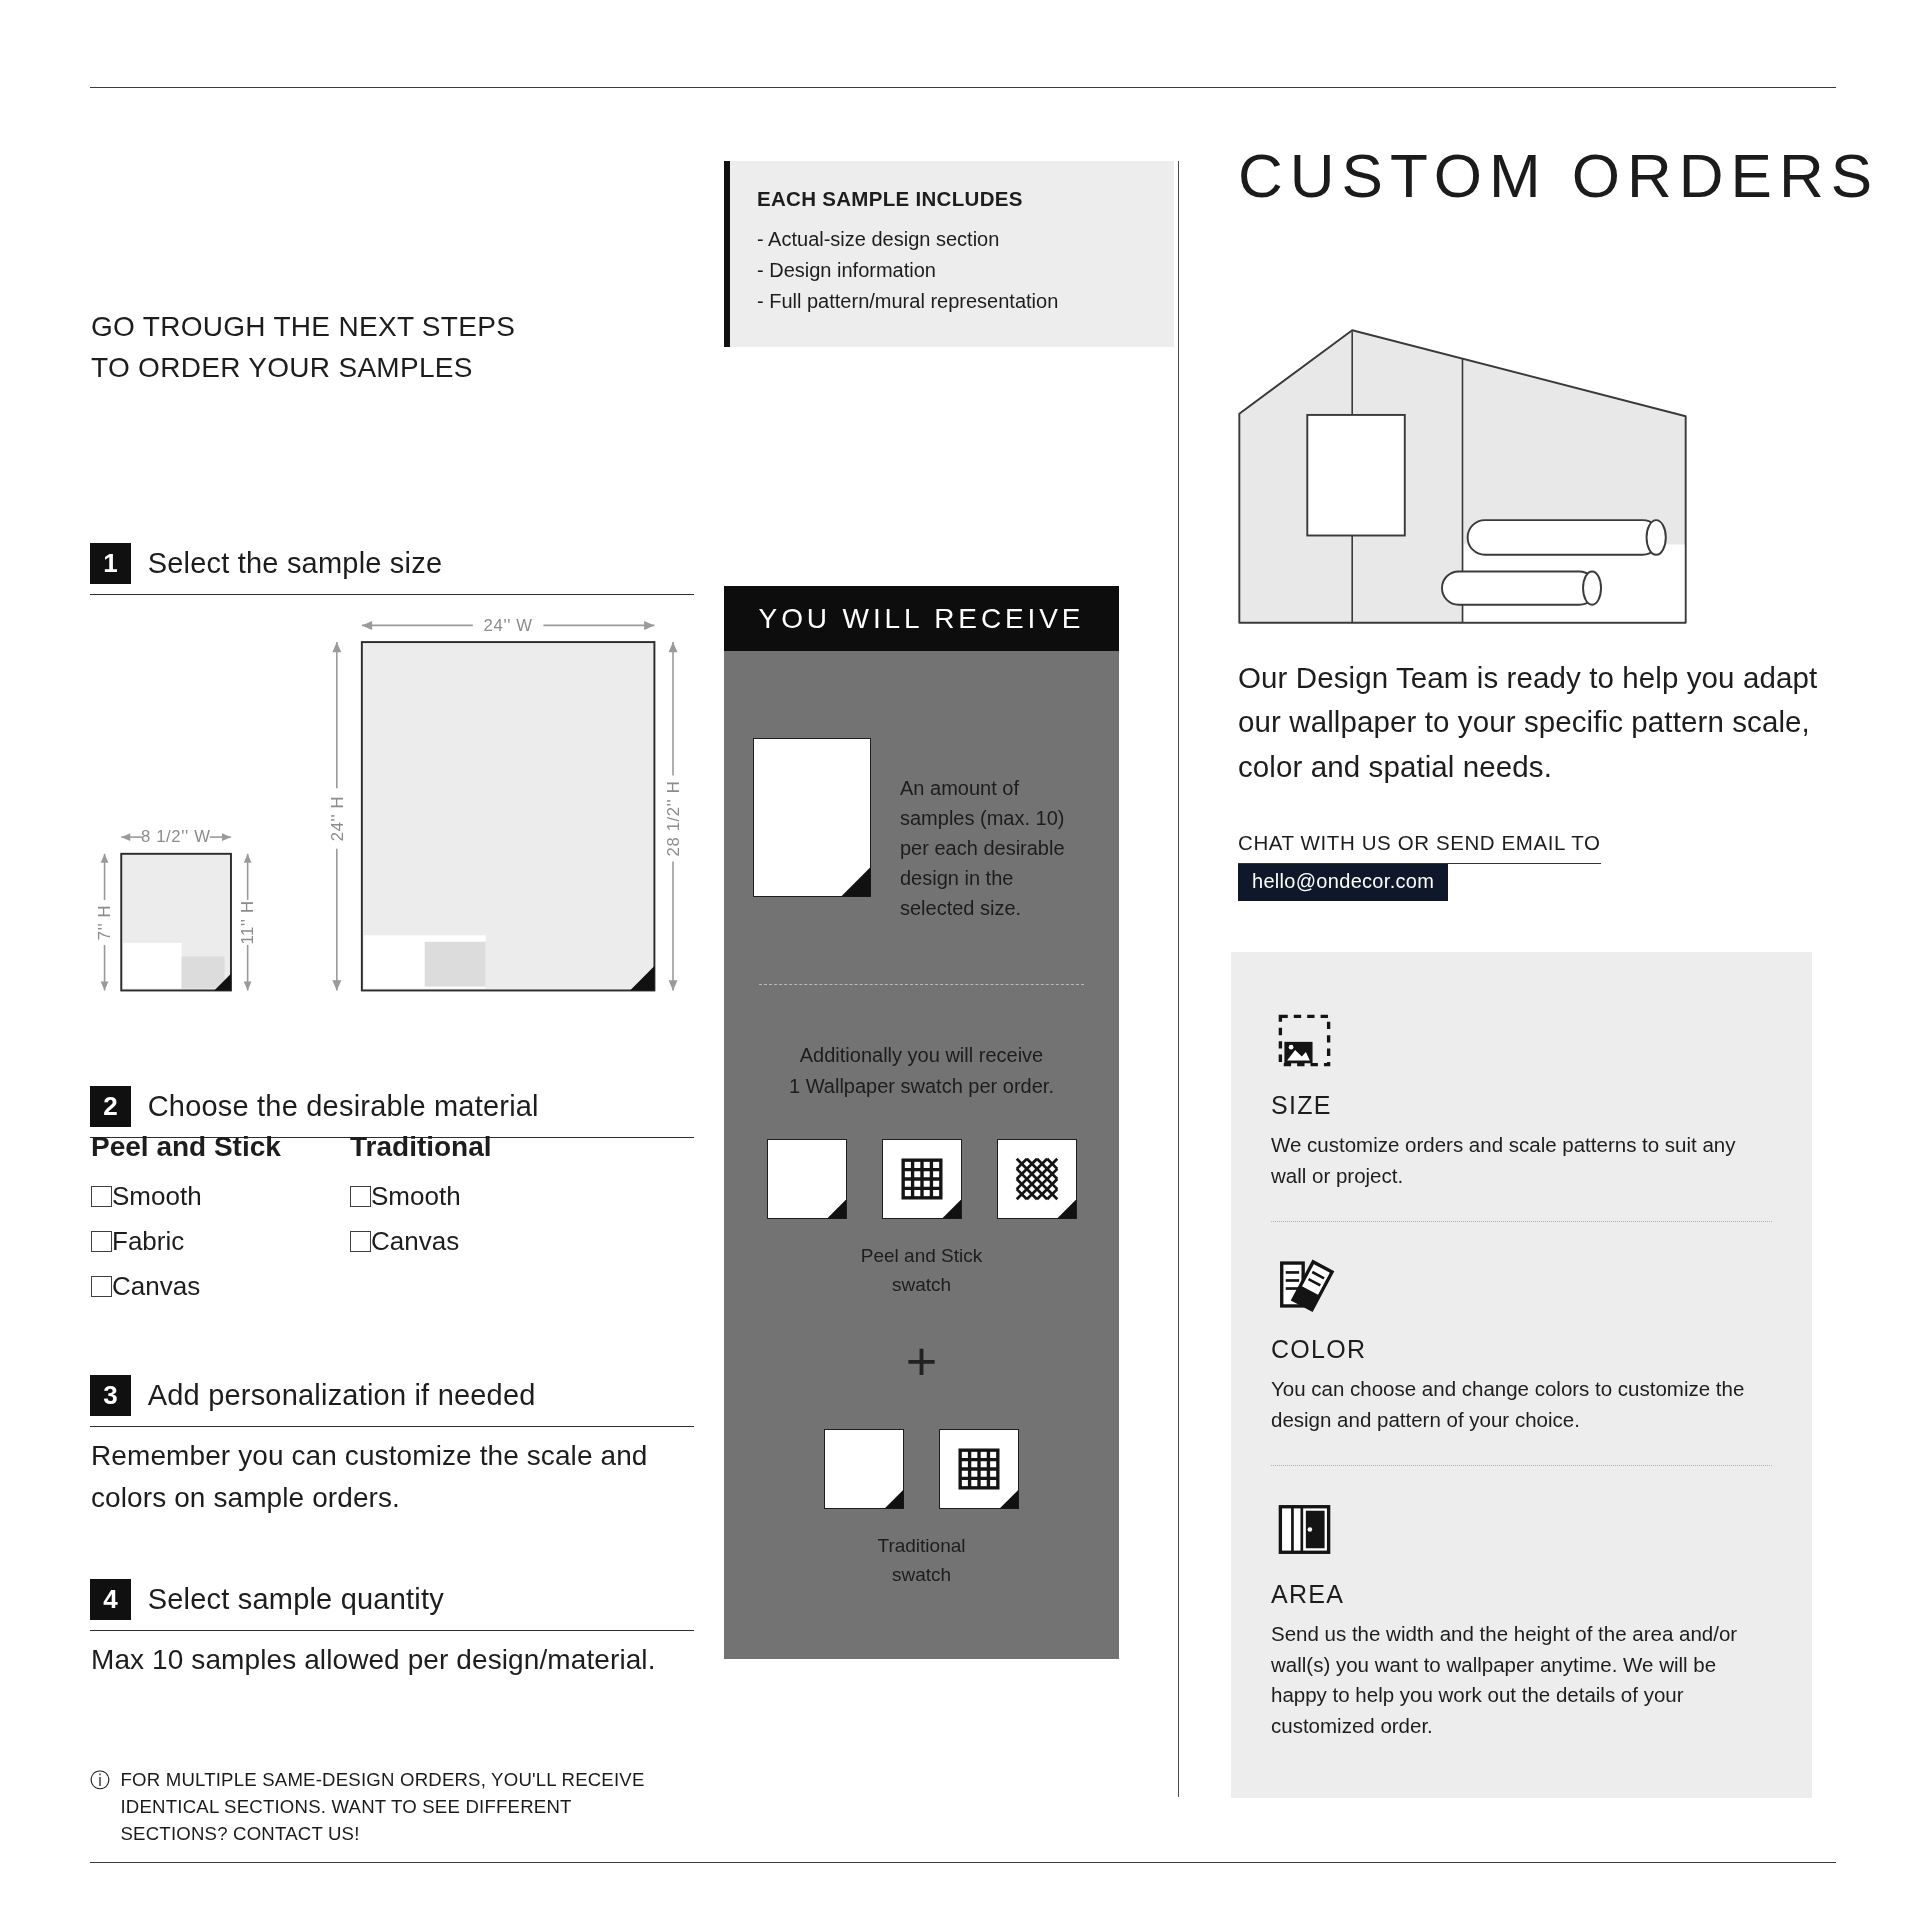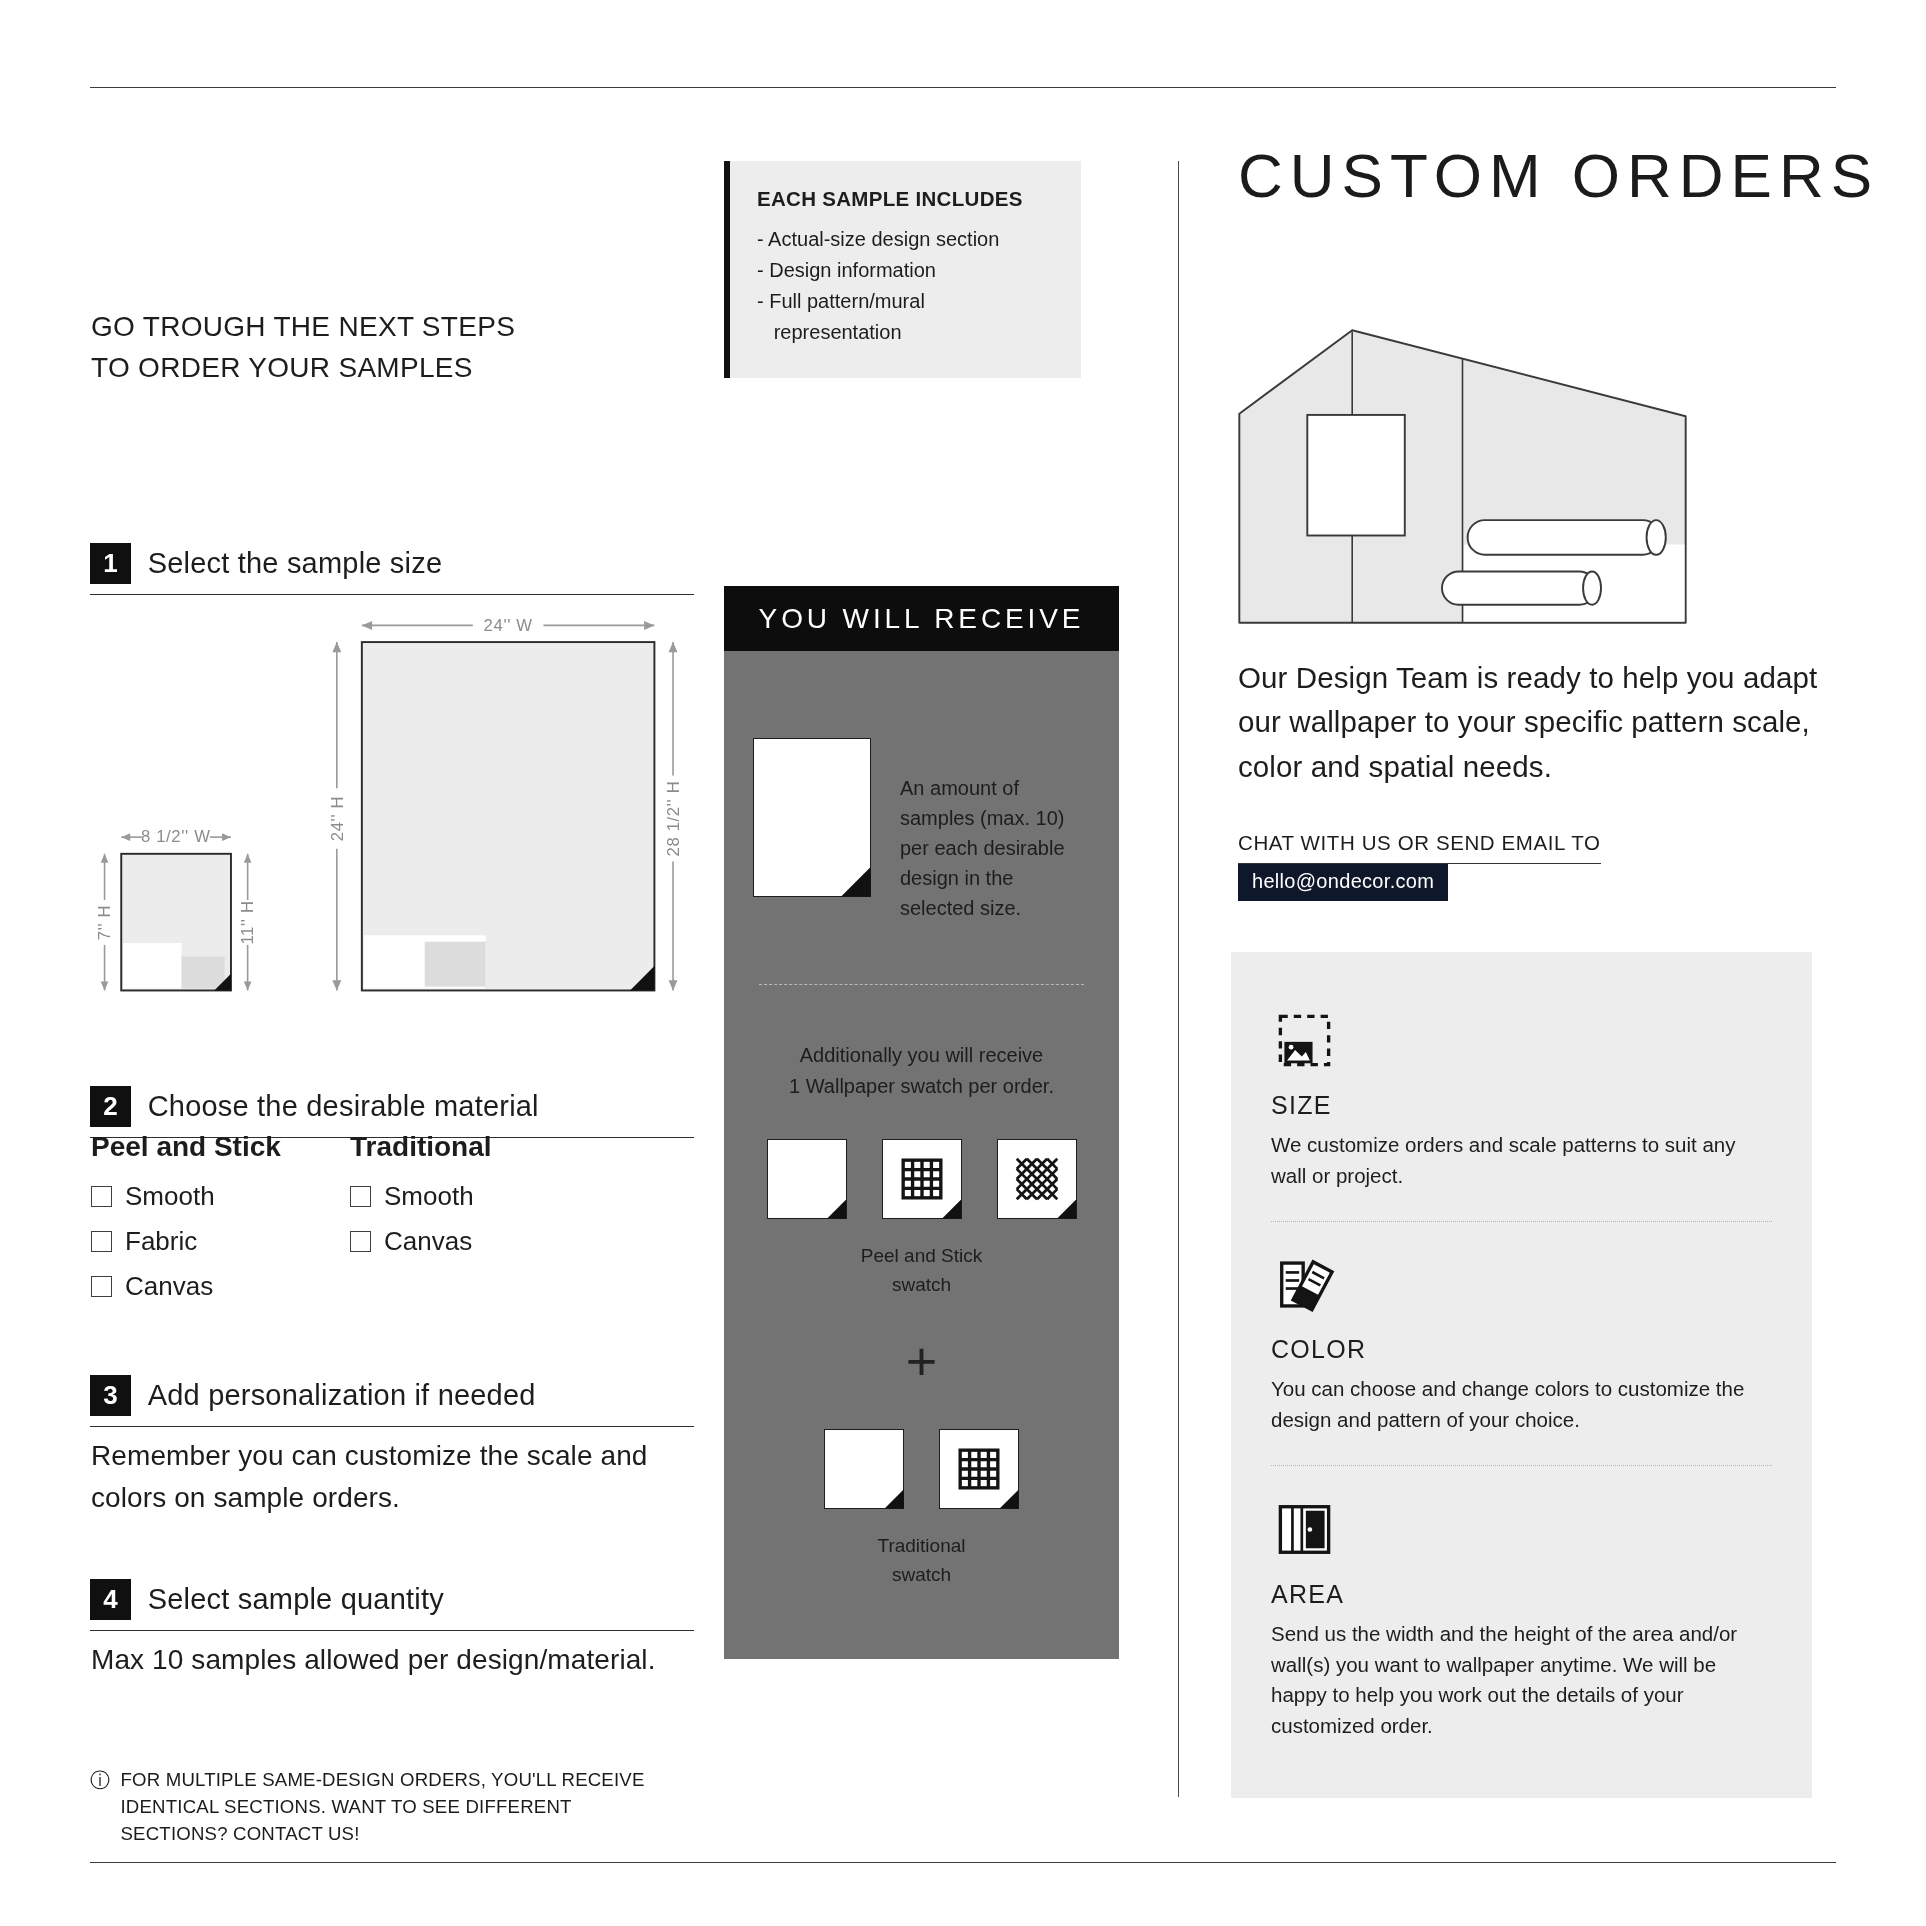--- a/index.html
+++ b/index.html
@@ -5,39 +5,39 @@
   html,body{margin:0;padding:0;background:#fff;}
   .page{position:relative;width:1926px;height:1926px;background:#ffffff;overflow:hidden;
         font-family:"Liberation Sans", sans-serif;color:#1d1d1d;}
   .hr{position:absolute;border-top:1.9px solid #3c3c3c;}
   .vr{position:absolute;border-left:1.9px solid #4a4a4a;}
 
   .big-title{position:absolute;font-size:62px;letter-spacing:7px;color:#1b1b1b;font-weight:400;white-space:nowrap;}
   .samples-intro{position:absolute;left:91px;top:307px;font-size:28px;line-height:1.45;font-weight:500;letter-spacing:0.3px;}
 
   
-  .includes-box{position:absolute;left:724px;top:161px;width:357px;box-sizing:border-box;
+  .includes-box{position:absolute;left:724px;top:161px;width:450px;box-sizing:border-box;
                 background:#ededed;border-left:6.4px solid #111;padding:26px 26px 29.5px 27px;}
   .includes-title{font-size:20.5px;font-weight:700;letter-spacing:0.3px;margin-bottom:13px;}
   .includes-item{font-size:20px;line-height:1.55;padding-left:16.7px;text-indent:-16.7px;}
 
   
   .step{position:absolute;left:90px;width:604px;display:flex;align-items:center;gap:16.7px;
         border-bottom:1.9px solid #2e2e2e;padding-bottom:10.3px;}
   .step-num{width:41px;height:41px;background:#101010;color:#fff;display:flex;align-items:center;
             justify-content:center;font-size:26px;font-weight:700;flex-shrink:0;}
   .step-label{font-size:29px;font-weight:500;letter-spacing:0.2px;}
 
   
   .diagram{position:absolute;left:90px;top:610px;width:604px;height:401px;}
 
   
   .mat-col{position:absolute;top:1131px;}
   .mat-title{font-size:28px;font-weight:700;margin-bottom:18px;}
-  .mat-opt{display:flex;align-items:center;gap:13px;font-size:26px;margin-bottom:14px;}
+  .mat-opt{display:flex;align-items:center;font-size:26px;margin-bottom:14px;}
   .cb{width:19px;height:19px;border:1.9px solid #3f3f3f;flex-shrink:0;background:#fff;}
 
   .body-text{position:absolute;font-size:28px;line-height:1.5;letter-spacing:0.1px;}
 
   .footnote{position:absolute;left:90px;top:1767px;width:591px;display:flex;gap:10.3px;
             font-size:18.6px;line-height:1.45;letter-spacing:0.2px;color:#1b1b1b;}
   .footnote .icon{font-size:20px;line-height:1.3;}
 
   
   .receive-header{position:absolute;left:724px;top:586px;width:395px;height:65px;background:#0d0d0d;

